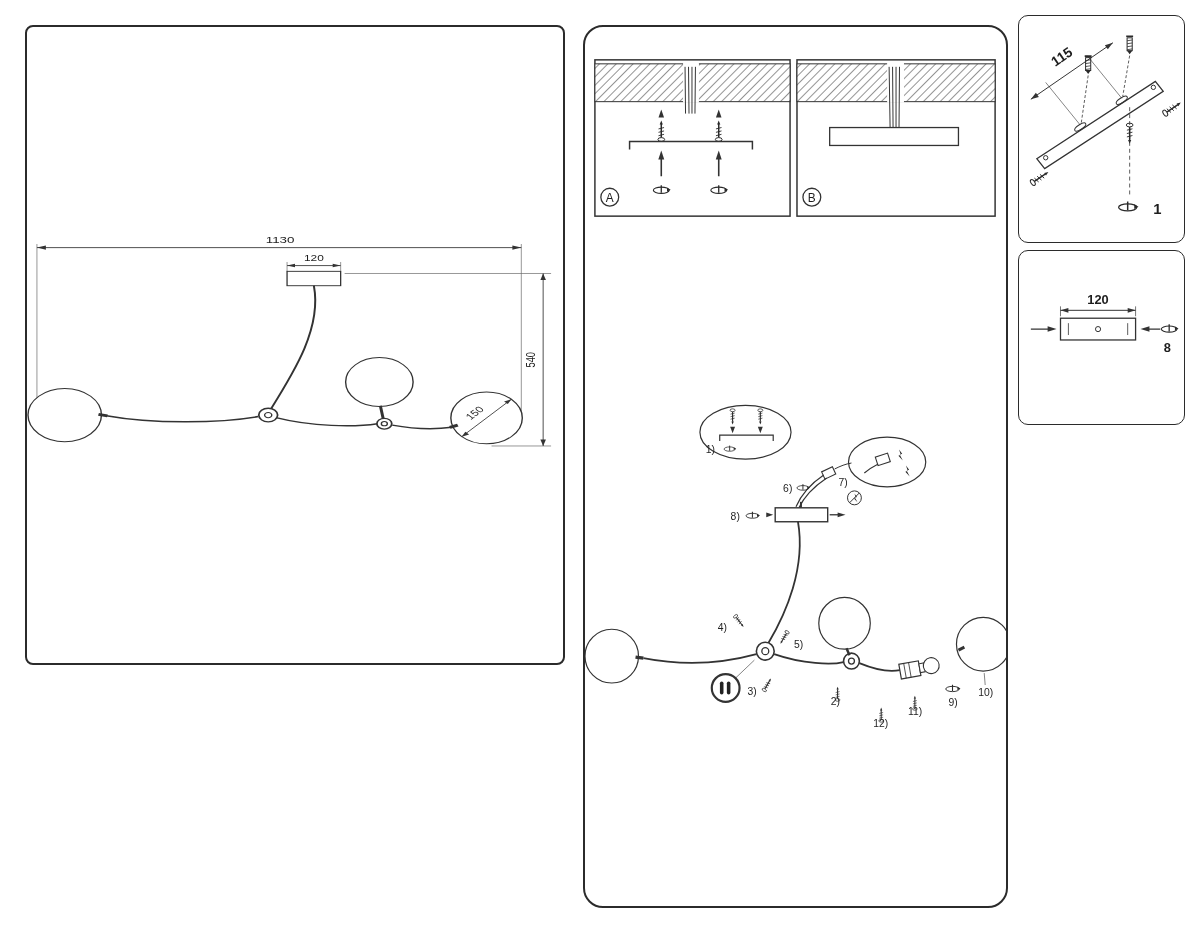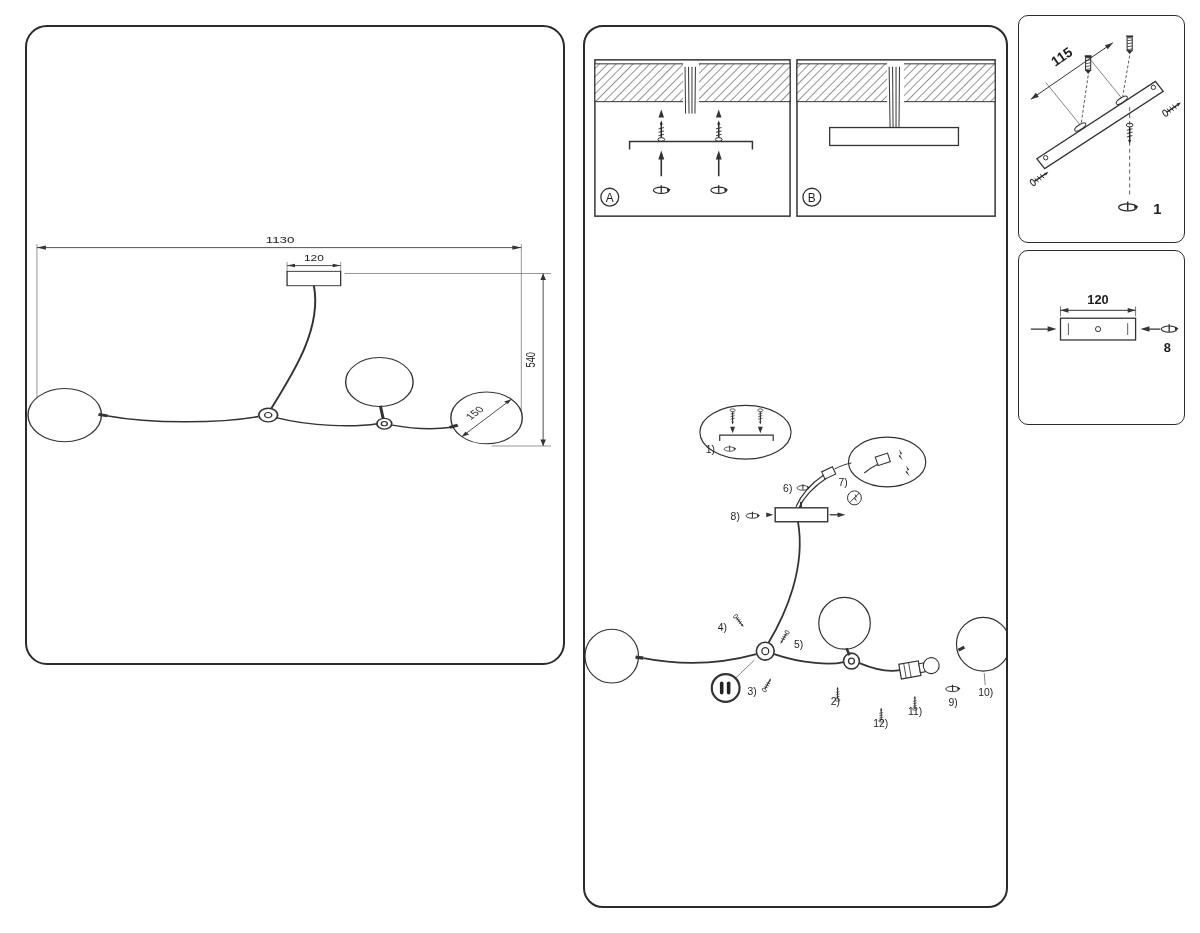--- a/index.html
+++ b/index.html
@@ -5,21 +5,21 @@
   * { box-sizing: border-box; }
   html, body {
     margin: 0; padding: 0;
     width: 1200px; height: 933px;
     background: #ffffff;
     font-family: "Liberation Sans", sans-serif;
   }
   .sheet { position: relative; width: 1200px; height: 933px; background: #fff; }
   .panel { position: absolute; background: #fff; border: 2px solid #2b2b2b; overflow: hidden; }
   .panel svg { display: block; width: 100%; height: 100%; }
-  #panel-dimensions { left: 25px;  top: 25px;  width: 540px; height: 640px; border-radius: 22px; }
+  #panel-dimensions { left: 25px;  top: 25px;  width: 540px; height: 640px; border-radius: 8px; }
   #panel-assembly   { left: 583px; top: 25px;  width: 425px; height: 883px; border-radius: 20px; }
   #panel-bracket    { left: 1018px;top: 15px;  width: 167px; height: 228px; border-radius: 10px; border-width: 1.5px; }
   #panel-canopy     { left: 1018px;top: 250px; width: 167px; height: 175px; border-radius: 10px; border-width: 1.5px; }
   svg text { font-family: "Liberation Sans", sans-serif; fill: #1e1e1e; stroke: none; }
 </style>
 </head>
 <body>
 
 <svg width="0" height="0" style="position:absolute" aria-hidden="true">
   <defs>

